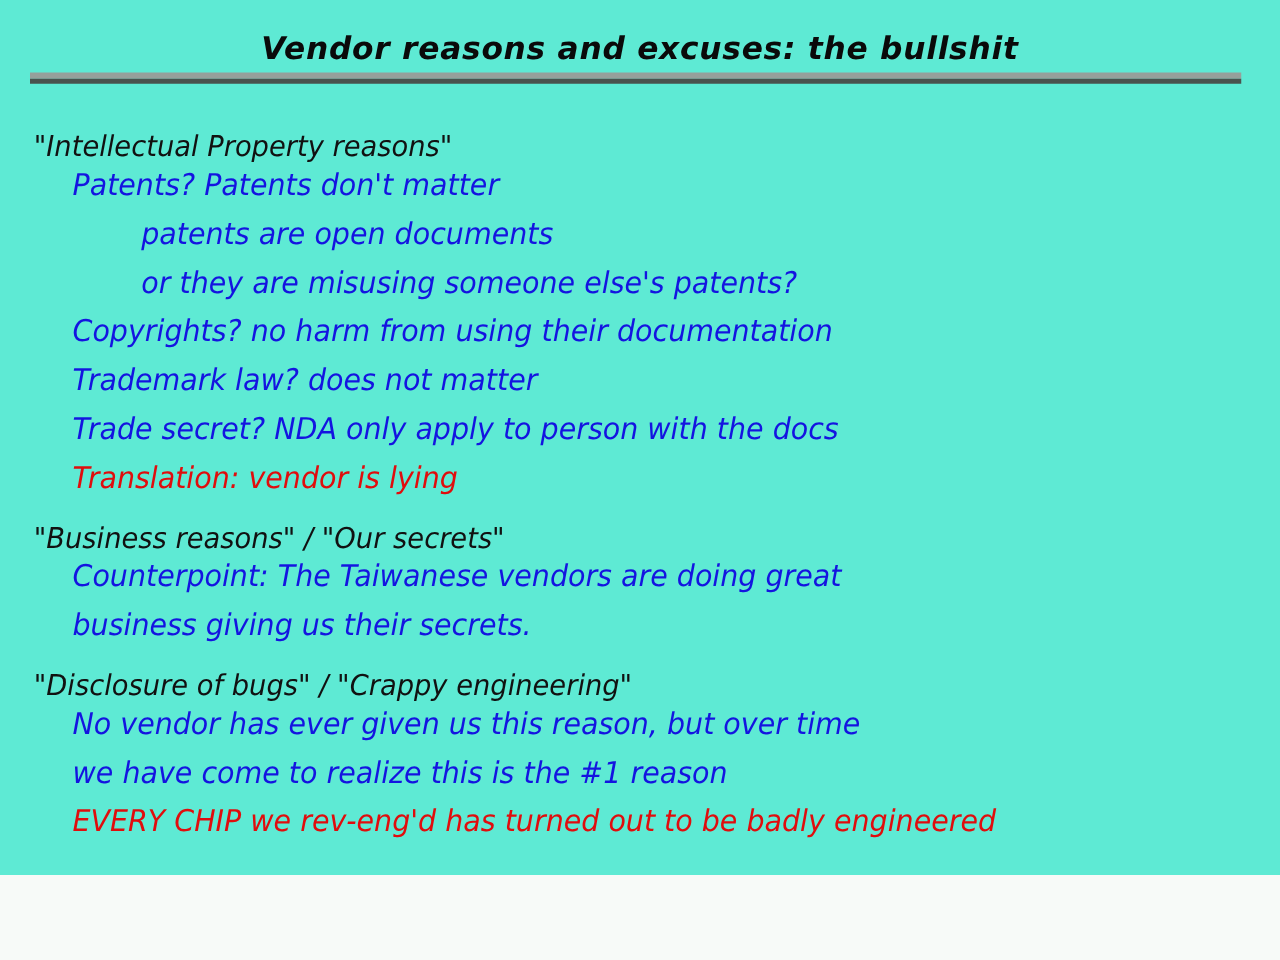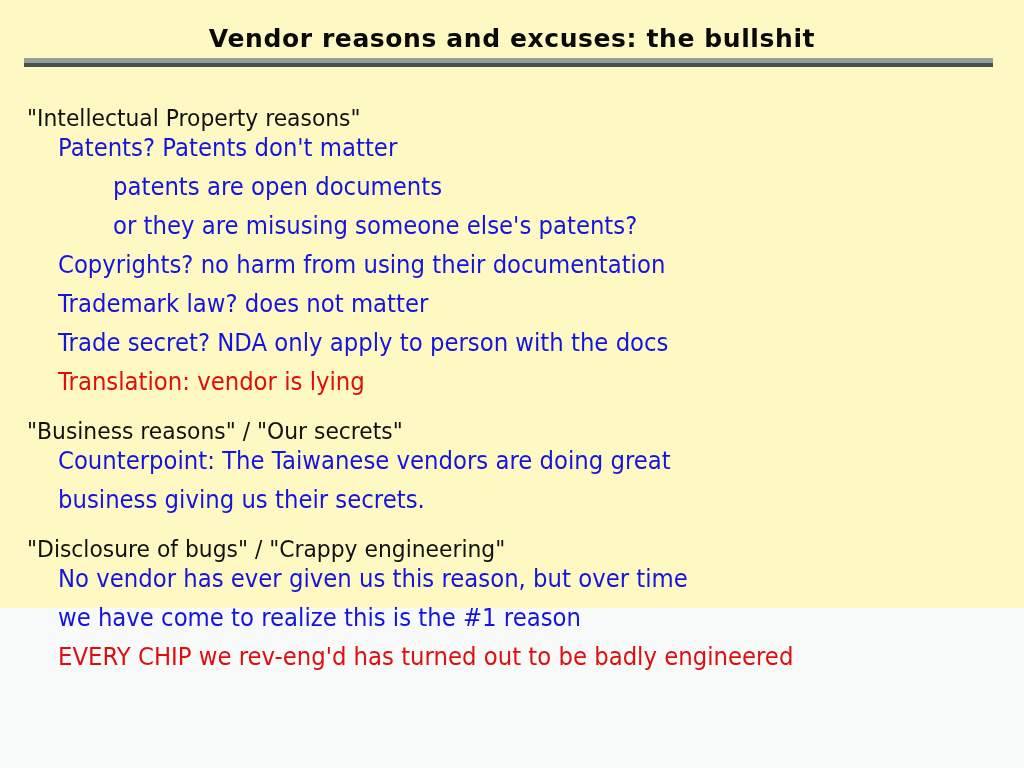--- a/index.html
+++ b/index.html
@@ -13,22 +13,23 @@
     background: #f7faf8;
     font-family: "DejaVu Sans", sans-serif;
     overflow: hidden;
     position: relative;
   }
 
   .slide {
     position: absolute;
     inset: 0;
     width: 1024px;
-    height: 608px;
-    background: #fef9c3;
+    height: 700px;
+    background: #5eead4;
+    font-style: italic;
   }
 
   
   .title-block {
     position: absolute;
     left: 0;
     top: 24px;
     width: 1024px;
     text-align: center;
   }

